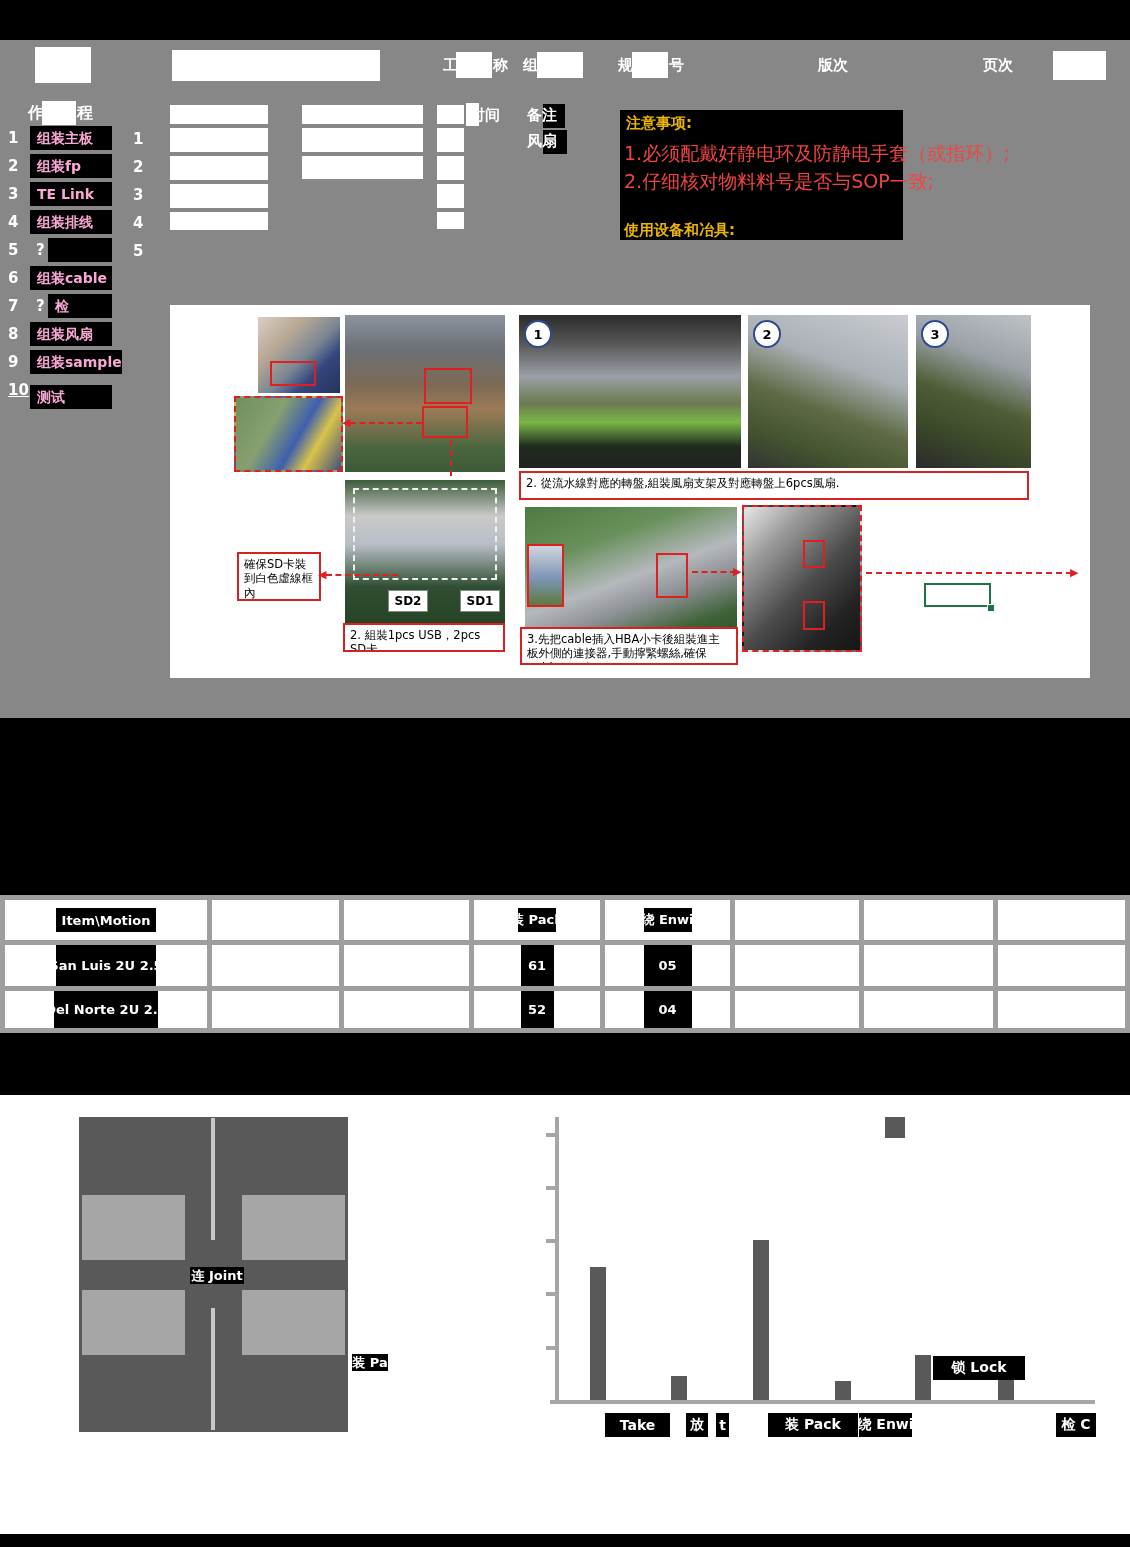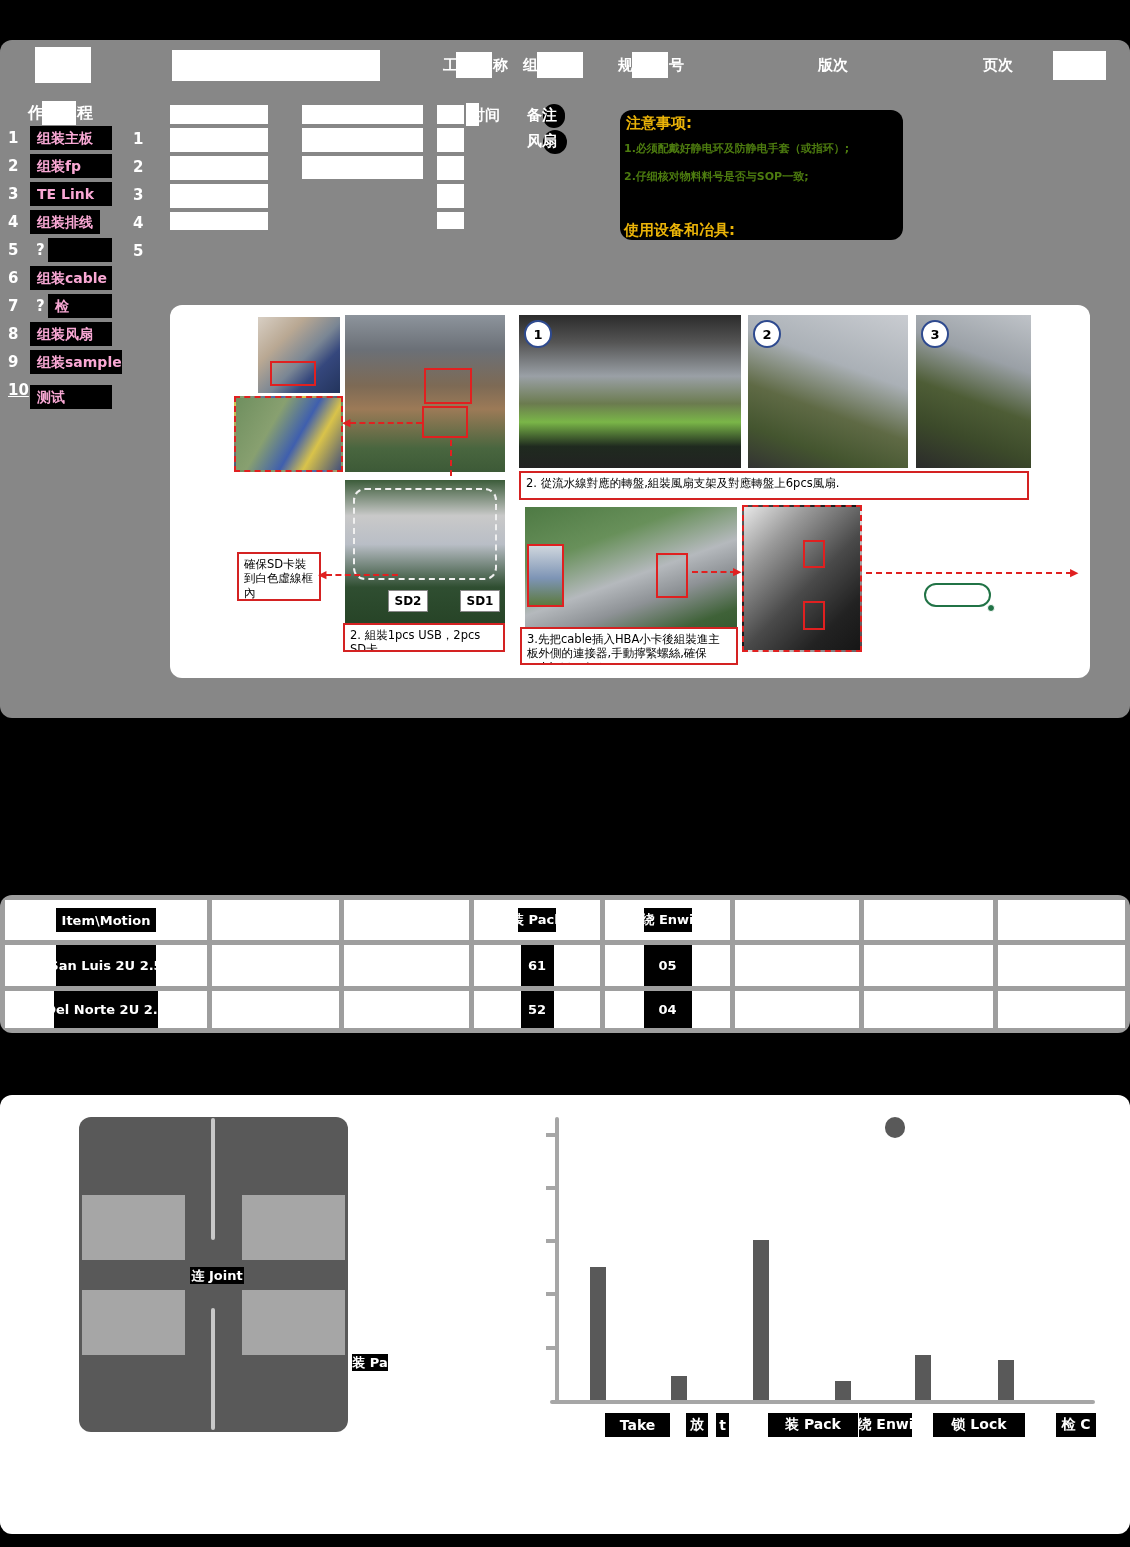--- a/index.html
+++ b/index.html
@@ -1,18 +1,18 @@
 <!DOCTYPE html>
 <html><head>
 <meta charset="utf-8">
 <style>
   html,body{margin:0;padding:0;background:#000;}
   #canvas{position:relative;width:1130px;height:1547px;background:#000;overflow:hidden;
           font-family:"DejaVu Sans","Liberation Sans",sans-serif;}
-  .abs{position:absolute;border-radius:12px;}
+  .abs{position:absolute;}
   .wbox{position:absolute;background:#fff;}
   .glabel{position:absolute;color:#fff;font-weight:bold;font-size:15px;white-space:nowrap;}
   .chip{position:absolute;background:#000;color:#fff;font-weight:bold;font-size:13px;
         display:flex;align-items:center;justify-content:center;white-space:nowrap;overflow:hidden;}
   .sno{position:absolute;left:8px;color:#fff;font-weight:bold;font-size:15px;line-height:24px;}
   .sbox{position:absolute;background:#000;color:#f9a8d4;font-weight:bold;font-size:14px;line-height:24px;
         padding-left:7px;height:24px;box-sizing:border-box;overflow:hidden;white-space:nowrap;}
   .qmark{position:absolute;color:#fff;font-weight:bold;font-size:15px;line-height:24px;}
   .redcap{position:absolute;background:#fff;border:2px solid #d42222;color:#000;font-size:11.5px;
           box-sizing:border-box;padding:3px 5px;line-height:1.25;overflow:hidden;}
@@ -22,21 +22,21 @@
   .dashv{position:absolute;border-left:2px dashed #e02020;}
   .arrow{position:absolute;color:#e02020;font-size:11px;line-height:11px;}
   .photo{position:absolute;}
   .circle{position:absolute;width:24px;height:24px;border-radius:50%;background:#fff;border:2px solid #2e4a8f;
           color:#000;font-weight:bold;font-size:13px;display:flex;align-items:center;justify-content:center;box-sizing:content-box;}
   .cellw{background:#fff;position:relative;display:flex;align-items:center;justify-content:center;}
   .bar{position:absolute;width:16px;background:#595959;}
   .tick{position:absolute;width:12px;height:4px;background:#a6a6a6;}
   .ltrect{position:absolute;background:#a6a6a6;}
   .notice-red{position:absolute;color:#eab308;font-weight:bold;font-size:15px;white-space:nowrap;}
-  .notice-white{position:absolute;color:#4d7c0f;font-size:11px;font-weight:bold;white-space:nowrap;}
+  .notice-white{position:absolute;color:#ef4444;font-size:19px;font-weight:normal;white-space:nowrap;}
   .sdlab{position:absolute;background:#fff;color:#000;font-weight:bold;font-size:12px;
          display:flex;align-items:center;justify-content:center;border:1px solid #888;}
 </style>
 </head>
 <body>
 
 <div id="canvas">
 
   <div class="abs" style="left:0;top:0;width:1130px;height:40px;background:#000;"></div>
 
@@ -65,21 +65,21 @@
   <span class="glabel" style="left:77px;top:103px;font-size:16px;">程</span>
 
   <div class="abs" style="left:0;top:0;">
     <span class="sno" style="top:126px;">1</span>
     <div class="sbox" style="left:30px;top:126px;width:82px;">组装主板</div>
     <span class="sno" style="top:154px;">2</span>
     <div class="sbox" style="left:30px;top:154px;width:82px;">组装fp</div>
     <span class="sno" style="top:182px;">3</span>
     <div class="sbox" style="left:30px;top:182px;width:82px;">TE Link</div>
     <span class="sno" style="top:210px;">4</span>
-    <div class="sbox" style="left:30px;top:210px;width:70px;">组装排线</div>
+    <div class="sbox" style="left:30px;top:210px;width:82px;">组装排线</div>
     <span class="sno" style="top:238px;">5</span>
     <span class="qmark" style="left:36px;top:238px;">?</span>
     <div class="sbox" style="left:48px;top:238px;width:64px;"></div>
     <span class="sno" style="top:266px;">6</span>
     <div class="sbox" style="left:30px;top:266px;width:82px;">组装cable</div>
     <span class="sno" style="top:294px;">7</span>
     <span class="qmark" style="left:36px;top:294px;">?</span>
     <div class="sbox" style="left:48px;top:294px;width:64px;">检</div>
     <span class="sno" style="top:322px;">8</span>
     <div class="sbox" style="left:30px;top:322px;width:82px;">组装风扇</div>
@@ -254,19 +254,19 @@
         <div class="bar" style="left: 753px; top: 1240px; height: 160px; background: rgb(89, 89, 89);"></div>
         <div class="bar" style="left: 835px; top: 1381px; height: 19px; background: rgb(89, 89, 89);"></div>
         <div class="bar" style="left: 915px; top: 1355px; height: 45px; background: rgb(89, 89, 89);"></div>
         <div class="bar" style="left: 998px; top: 1360px; height: 40px; background: rgb(89, 89, 89);"></div>
       </div>
     <div class="chip" style="left:605px;top:1413px;width:65px;height:24px;font-size:14px;">Take</div>
     <div class="chip" style="left:686px;top:1413px;width:22px;height:24px;font-size:14px;">放</div>
     <div class="chip" style="left:716px;top:1413px;width:13px;height:24px;font-size:14px;">t</div>
     <div class="chip" style="left:768px;top:1413px;width:90px;height:24px;font-size:14px;">装 Pack</div>
     <div class="chip" style="left:859px;top:1413px;width:53px;height:24px;font-size:14px;">绕 Enwi</div>
-    <div class="chip" style="left:933px;top:1413px;width:92px;height:24px;font-size:14px;">锁 Lock</div>
+    <div class="chip" style="left:933px;top:1356px;width:92px;height:24px;font-size:14px;">锁 Lock</div>
     <div class="chip" style="left:1056px;top:1413px;width:40px;height:24px;font-size:14px;">检 C</div>
   </div>
 
   <div class="abs" style="left:0;top:1534px;width:1130px;height:13px;background:#000;"></div>
 
 </div>
 
 </body></html>

